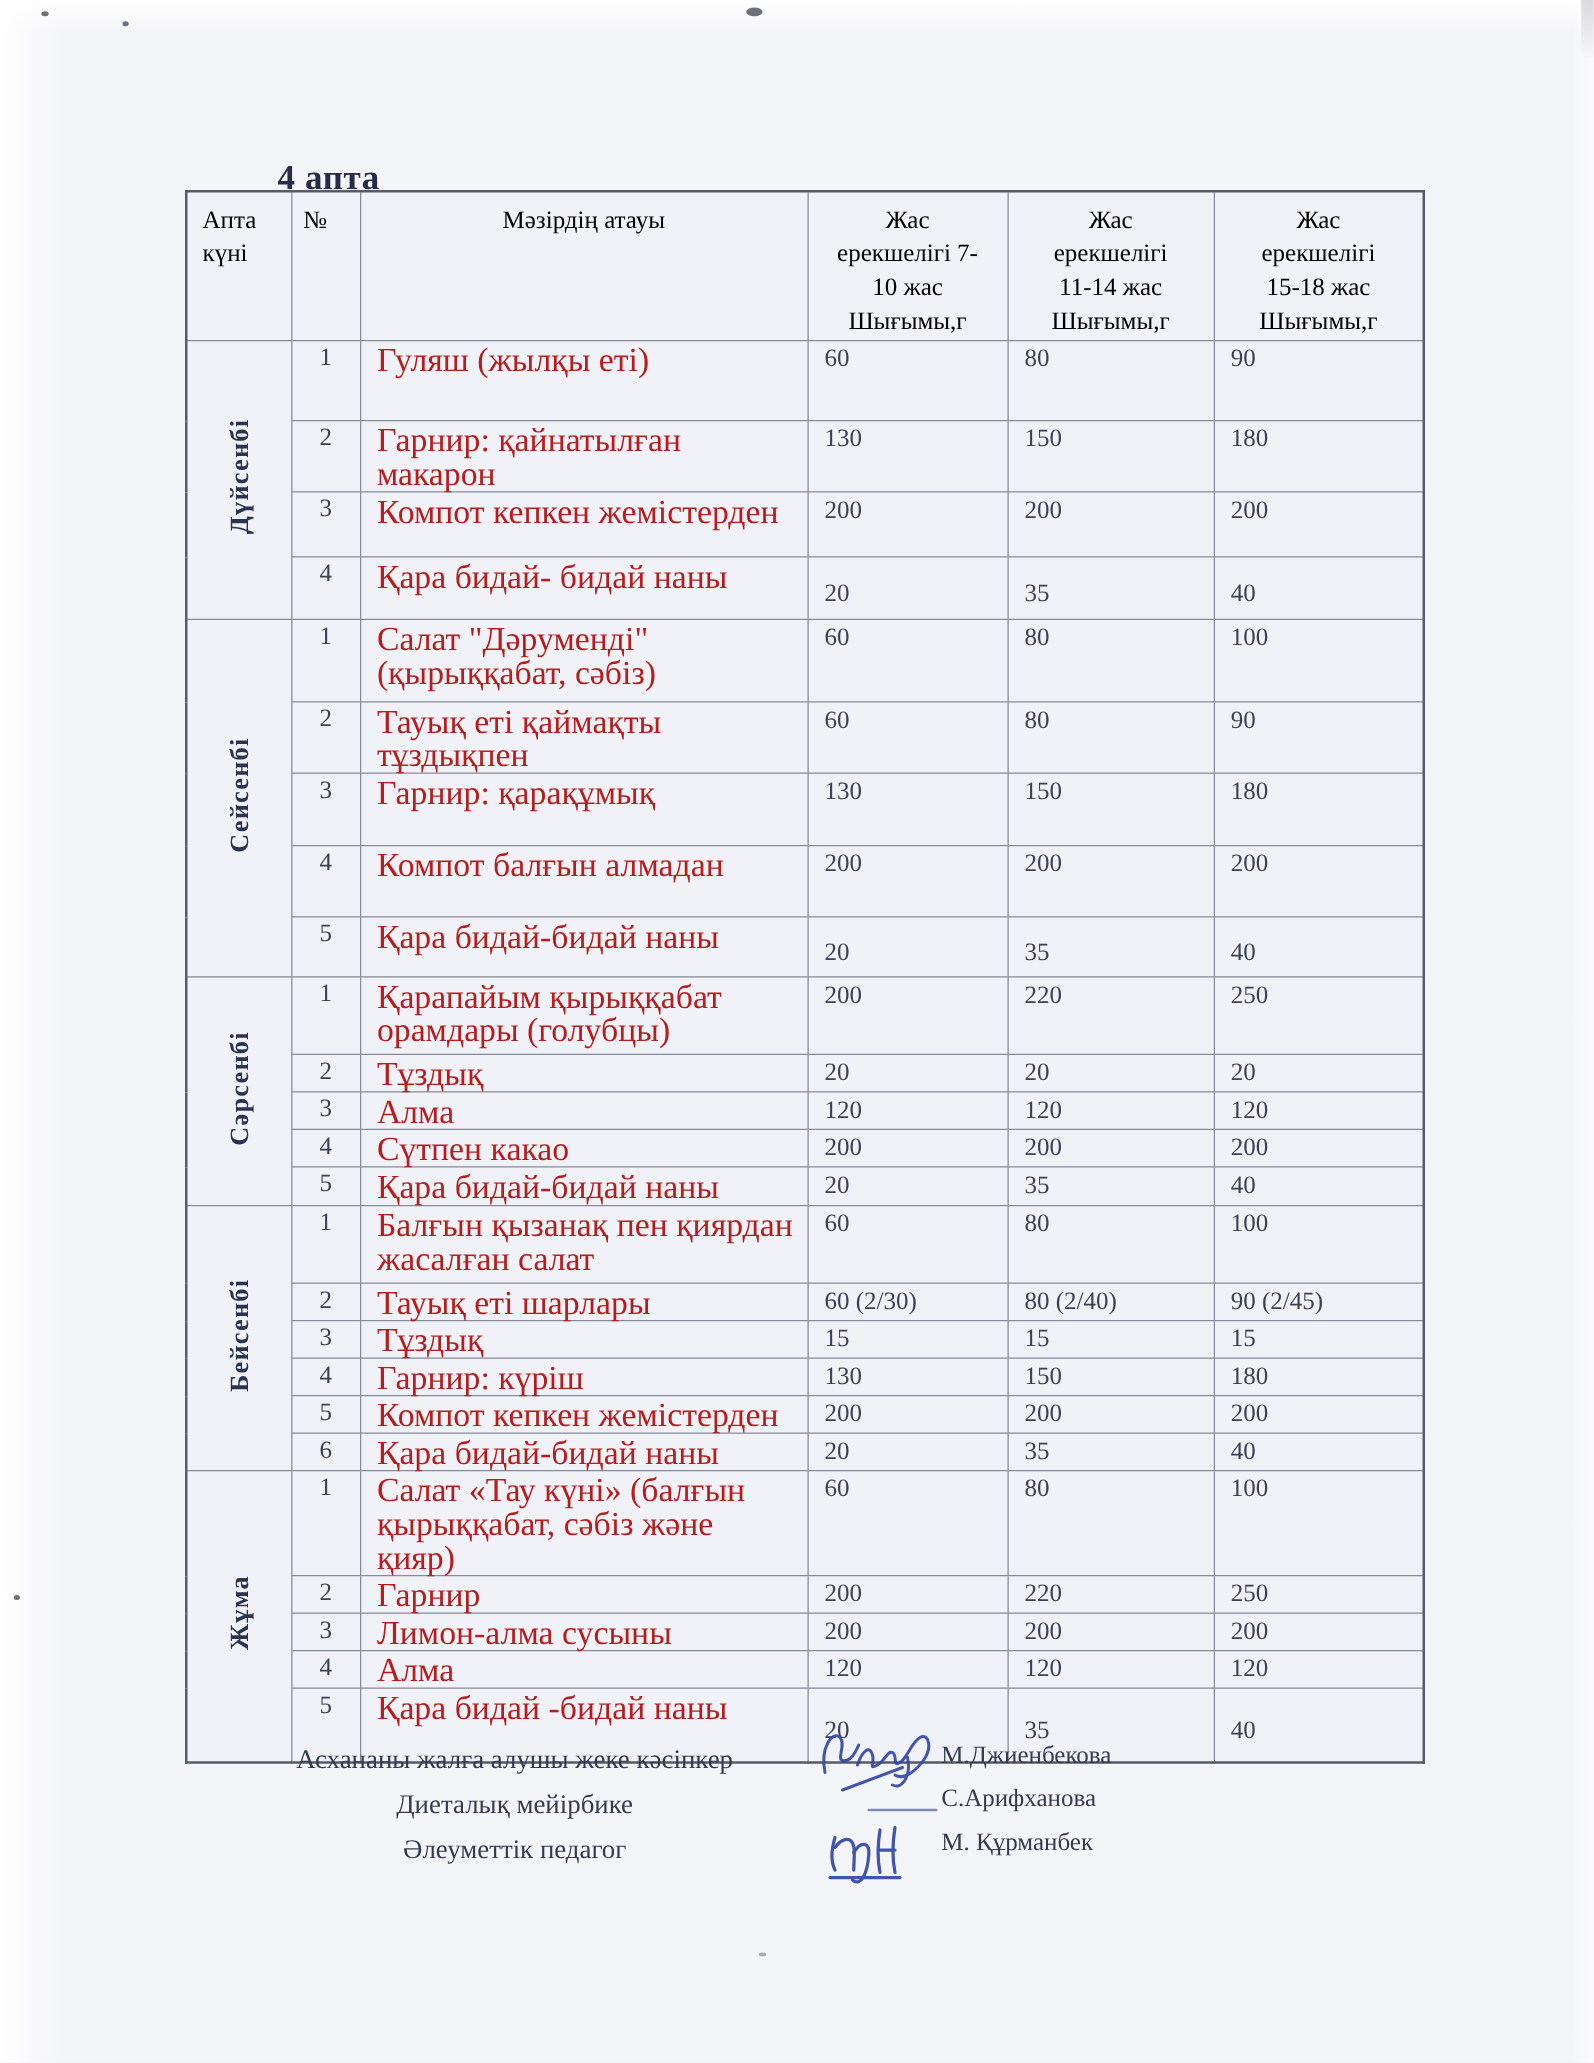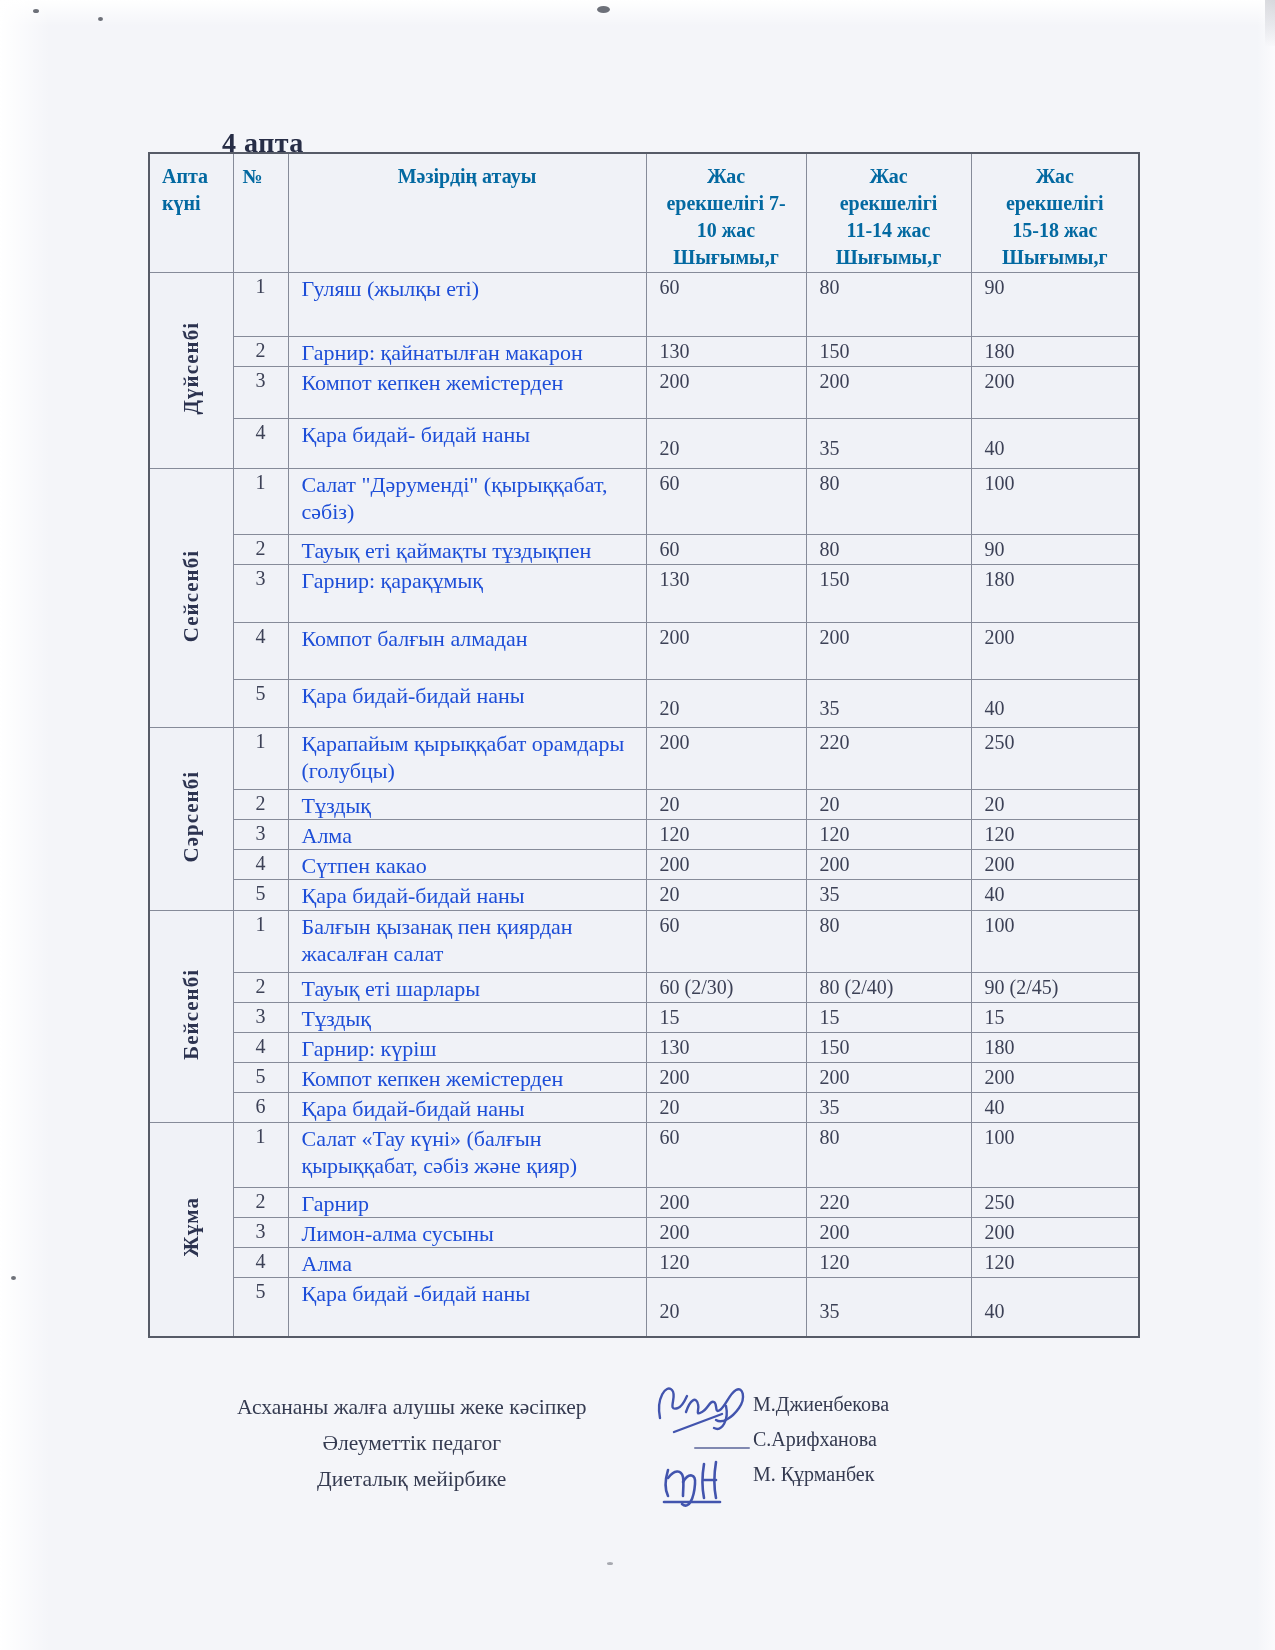--- a/index.html
+++ b/index.html
@@ -19,39 +19,39 @@
   }
   table.menu-table{
     position:absolute;left:148px;top:152px;width:990px;
     border-collapse:collapse;table-layout:fixed;
     background:rgba(236,238,246,.55);
     border:2px solid #565b67;
   }
   .menu-table th,.menu-table td{border:1px solid #868b99;}
   .header-row{height:116px;}
   .menu-table th{
-    font-size:20px;font-weight:bold;color:#0369a1;
+    font-size:20px;font-weight:normal;color:#000000;
     vertical-align:top;white-space:pre-line;line-height:27px;
     padding-top:9px;text-align:center;
   }
   th.col-day{text-align:left;padding-left:12px;}
   th.col-num{text-align:left;padding-left:9px;}
   td.day-cell{vertical-align:middle;text-align:center;}
   .day-label{
     writing-mode:vertical-rl;transform:rotate(180deg);
     font-weight:bold;font-size:21px;color:#2c3350;
     letter-spacing:1px;margin:0 auto;display:inline-block;
   }
   td.num-cell{
     text-align:center;font-size:20px;vertical-align:top;
     padding-top:2px;color:#3c4156;
   }
   td.dish-cell{
-    font-size:22px;padding:2px 8px 0 13px;vertical-align:top;
-    line-height:27px;color:#1d4ed8;
+    font-size:27px;padding:2px 8px 0 13px;vertical-align:top;
+    line-height:27px;color:#b91c1c;
   }
   td.val-cell{
     font-size:20px;vertical-align:top;padding:3px 0 0 13px;color:#3c4156;
   }
   td.v-mid{vertical-align:middle;padding-top:10px;}
   .sig-roles{position:absolute;left:237px;top:1389px;font-size:21.5px;line-height:36px;color:#343a50;text-align:center;}
   .sig-names{position:absolute;left:753px;top:1387px;font-size:20px;line-height:35px;color:#343a50;}
   .sig-svg{position:absolute;}
   .ink-line{position:absolute;background:#6b74a4;height:2px;border-radius:1px;opacity:.85;}
   .speck{position:absolute;background:#4a4d58;border-radius:50%;opacity:.8;}
@@ -273,22 +273,22 @@
         <td class="dish-cell">Қара бидай -бидай наны</td>
         <td class="val-cell v-mid">20</td>
         <td class="val-cell v-mid">35</td>
         <td class="val-cell v-mid">40</td>
       </tr>
     </tbody>
 </table>
 
 <div class="sig-roles">
   <div>Асхананы жалға алушы жеке кәсіпкер</div>
+  <div>Диеталық мейірбике</div>
   <div>Әлеуметтік педагог</div>
-  <div>Диеталық мейірбике</div>
 </div>
 <div class="sig-names">
   <div>М.Джиенбекова</div>
   <div>С.Арифханова</div>
   <div>М. Құрманбек</div>
 </div>
 
 <svg class="sig-svg" style="left:652px;top:1378px;" width="100" height="58" viewBox="0 0 100 58">
   <g fill="none" stroke="#3347a8" stroke-width="2.4" stroke-linecap="round" opacity="0.92">
     <path d="M8 40 C4 20 14 6 20 12 C26 18 14 34 26 30 C31 28 33 22 35 18"></path>

